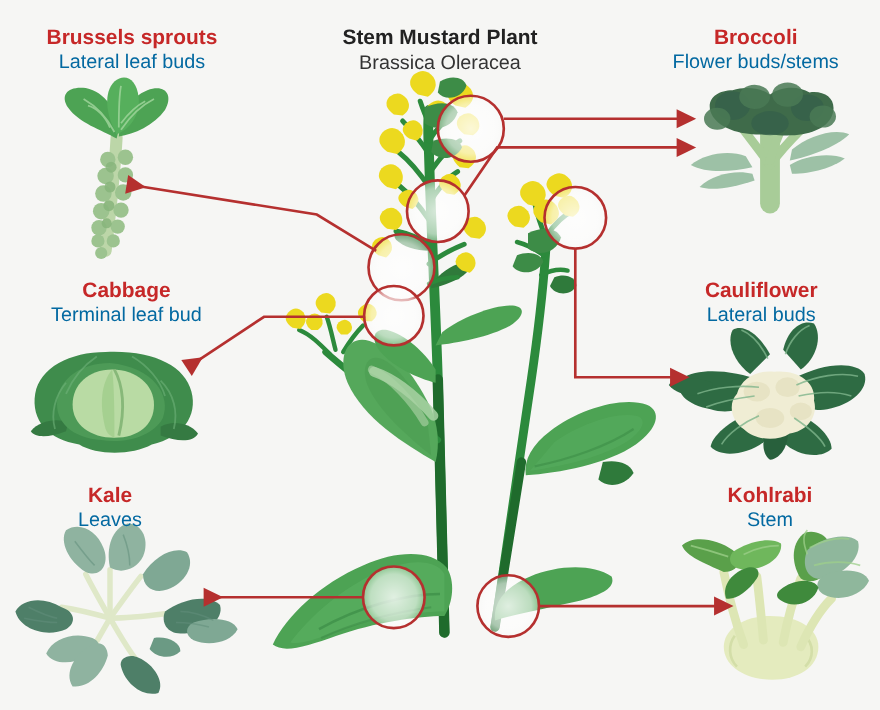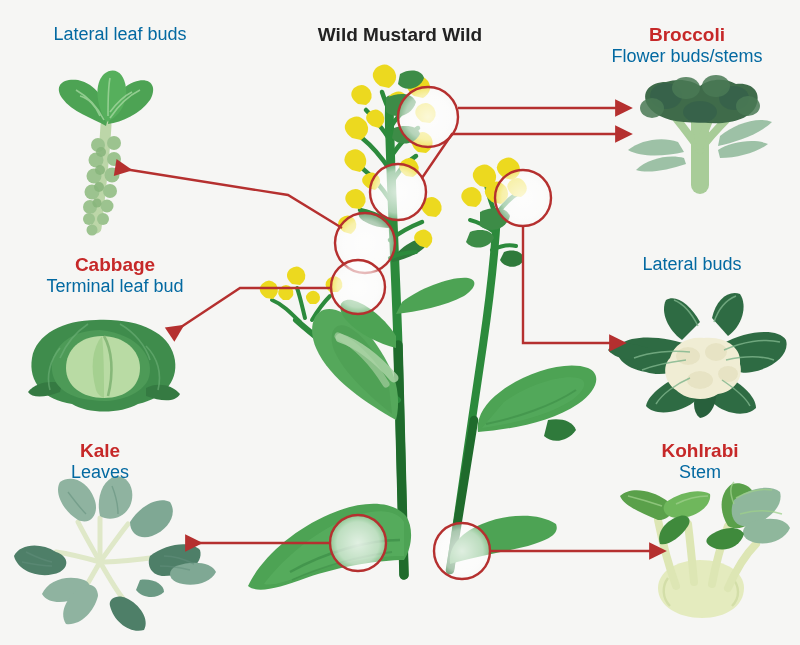--- a/index.html
+++ b/index.html
@@ -459,38 +459,41 @@
 
       <circle cx="358" cy="543" r="28" fill="url(#circGlow)" stroke="#b5302f" stroke-width="2.4"></circle>
       <path d="M330,543 L188,543" stroke="#b5302f" stroke-width="2.4" fill="none" marker-end="url(#arrowL)"></path>
 
       <circle cx="462" cy="551" r="28" fill="url(#circGlow)" stroke="#b5302f" stroke-width="2.4"></circle>
       <path d="M490,551 L652,551" stroke="#b5302f" stroke-width="2.4" fill="none" marker-end="url(#arrowR)"></path>
     </g>
   </svg>
 
   <div class="center-title" style="left:290px; top:24px; width:220px;">
-    <span class="t1">Wild Mustard Wild</span>
+    <span class="t1">Stem Mustard Plant</span>
+    <span class="t2">Brassica Oleracea</span>
   </div>
 
   <div class="label-block" style="left:10px; top:24px; width:220px;">
+    <span class="label-title">Brussels sprouts</span>
     <span class="label-sub">Lateral leaf buds</span>
   </div>
 
   <div class="label-block" style="left:5px; top:254px; width:220px;">
     <span class="label-title">Cabbage</span>
     <span class="label-sub">Terminal leaf bud</span>
   </div>
 
   <div class="label-block" style="left:582px; top:24px; width:210px;">
     <span class="label-title">Broccoli</span>
     <span class="label-sub">Flower buds/stems</span>
   </div>
 
   <div class="label-block" style="left:592px; top:254px; width:200px;">
+    <span class="label-title">Cauliflower</span>
     <span class="label-sub">Lateral buds</span>
   </div>
 
   <div class="label-block" style="left:610px; top:440px; width:180px;">
     <span class="label-title">Kohlrabi</span>
     <span class="label-sub">Stem</span>
   </div>
 
   <div class="label-block" style="left:20px; top:440px; width:160px;">
     <span class="label-title">Kale</span>

